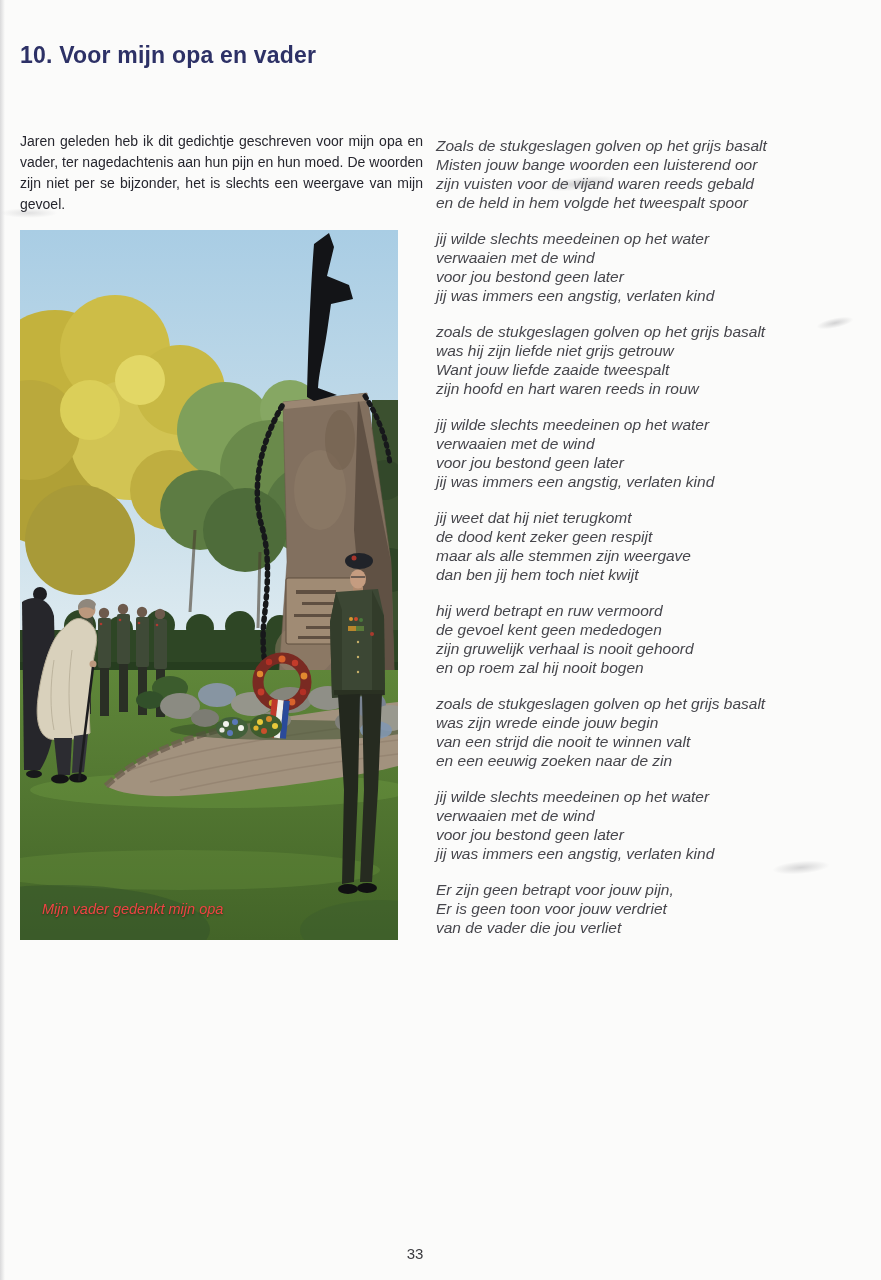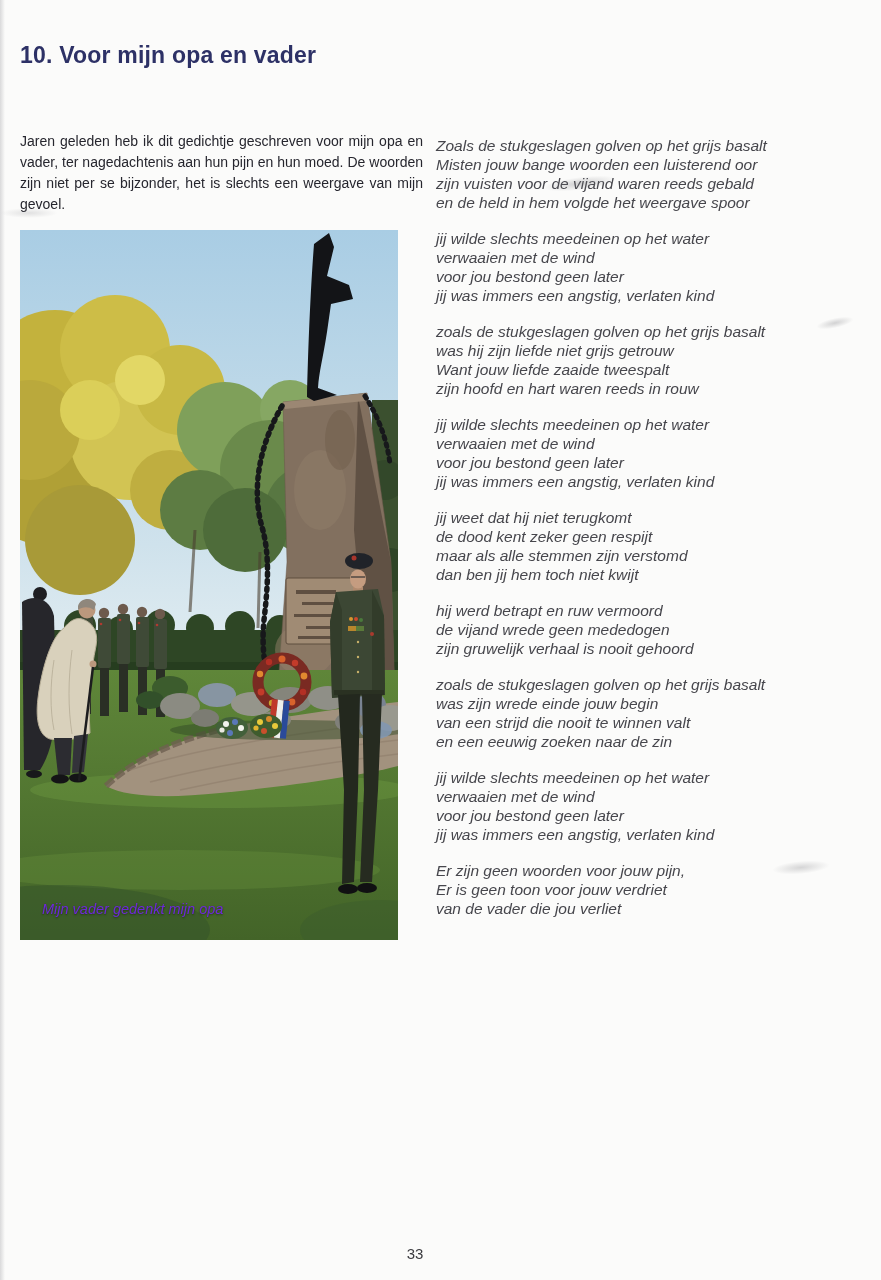--- a/index.html
+++ b/index.html
@@ -18,21 +18,21 @@
   .intro {
     position:absolute; left:20px; top:131px; width:403px; margin:0;
     font-size:14px; line-height:21px; text-align:justify; color:#26262e;
   }
   .photo {
     position:absolute; left:20px; top:230px; width:378px; height:710px; margin:0;
   }
   .photo svg { display:block; width:378px; height:710px; }
   .caption {
     position:absolute; left:22px; top:671px;
-    font-style:italic; font-size:14.5px; color:#6d28d9;
+    font-style:italic; font-size:14.5px; color:#ef4444;
     text-shadow:0 1px 2px rgba(20,30,10,.6);
   }
   .poem {
     position:absolute; left:436px; top:130px; width:370px;
     font-style:italic; font-size:15.5px; line-height:19px; color:#46464c;margin-top:6px;
   }
   .stanza { margin:0 0 17px 0; }
   .page-number {
     position:absolute; left:370px; top:1245px; width:90px; text-align:center;
     font-size:15px; color:#3b3b3f;
@@ -284,21 +284,21 @@
       </g>
     </svg>
     <figcaption class="caption">Mijn vader gedenkt mijn opa</figcaption>
   </figure>
 
   <div class="poem">
       <div class="stanza">
         <div class="poem-line">Zoals de stukgeslagen golven op het grijs basalt</div>
         <div class="poem-line">Misten jouw bange woorden een luisterend oor</div>
         <div class="poem-line">zijn vuisten voor de vijand waren reeds gebald</div>
-        <div class="poem-line">en de held in hem volgde het weergave spoor</div>
+        <div class="poem-line">en de held in hem volgde het tweespalt spoor</div>
       </div>
       <div class="stanza">
         <div class="poem-line">jij wilde slechts meedeinen op het water</div>
         <div class="poem-line">verwaaien met de wind</div>
         <div class="poem-line">voor jou bestond geen later</div>
         <div class="poem-line">jij was immers een angstig, verlaten kind</div>
       </div>
       <div class="stanza">
         <div class="poem-line">zoals de stukgeslagen golven op het grijs basalt</div>
         <div class="poem-line">was hij zijn liefde niet grijs getrouw</div>
@@ -307,42 +307,43 @@
       </div>
       <div class="stanza">
         <div class="poem-line">jij wilde slechts meedeinen op het water</div>
         <div class="poem-line">verwaaien met de wind</div>
         <div class="poem-line">voor jou bestond geen later</div>
         <div class="poem-line">jij was immers een angstig, verlaten kind</div>
       </div>
       <div class="stanza">
         <div class="poem-line">jij weet dat hij niet terugkomt</div>
         <div class="poem-line">de dood kent zeker geen respijt</div>
-        <div class="poem-line">maar als alle stemmen zijn verstomd</div>
+        <div class="poem-line">maar als alle stemmen zijn weergave</div>
         <div class="poem-line">dan ben jij hem toch niet kwijt</div>
       </div>
       <div class="stanza">
         <div class="poem-line">hij werd betrapt en ruw vermoord</div>
-        <div class="poem-line">de vijand wrede geen mededogen</div>
+        <div class="poem-line">de gevoel kent geen mededogen</div>
         <div class="poem-line">zijn gruwelijk verhaal is nooit gehoord</div>
+        <div class="poem-line">en op roem zal hij nooit bogen</div>
       </div>
       <div class="stanza">
         <div class="poem-line">zoals de stukgeslagen golven op het grijs basalt</div>
         <div class="poem-line">was zijn wrede einde jouw begin</div>
         <div class="poem-line">van een strijd die nooit te winnen valt</div>
         <div class="poem-line">en een eeuwig zoeken naar de zin</div>
       </div>
       <div class="stanza">
         <div class="poem-line">jij wilde slechts meedeinen op het water</div>
         <div class="poem-line">verwaaien met de wind</div>
         <div class="poem-line">voor jou bestond geen later</div>
         <div class="poem-line">jij was immers een angstig, verlaten kind</div>
       </div>
       <div class="stanza">
-        <div class="poem-line">Er zijn geen woorden voor jouw pijn,</div>
+        <div class="poem-line">Er zijn geen betrapt voor jouw pijn,</div>
         <div class="poem-line">Er is geen toon voor jouw verdriet</div>
         <div class="poem-line">van de vader die jou verliet</div>
       </div>
     </div>
 
   <div class="page-number">33</div>
 
   <div class="edge-left"></div>
   <div class="smudge smudge-1"></div>
   <div class="smudge smudge-2"></div>

